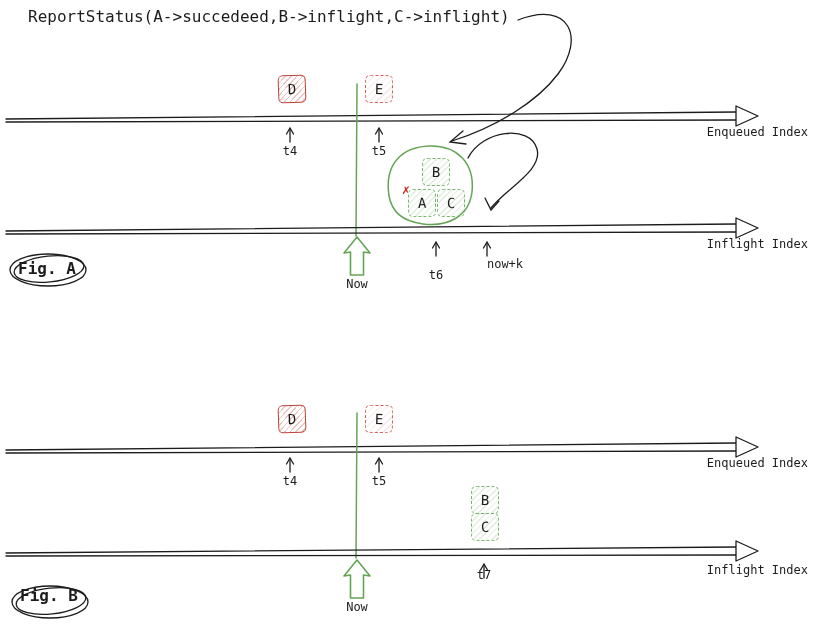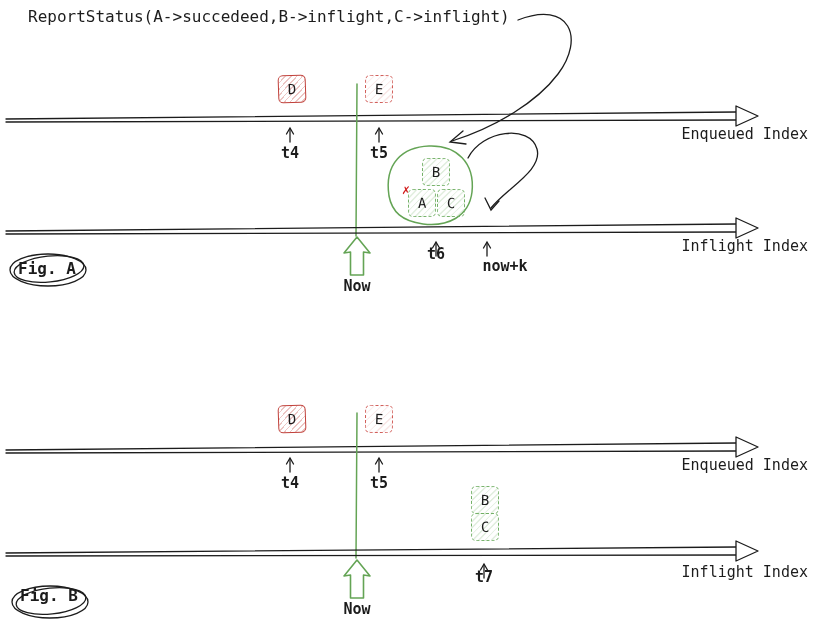--- a/index.html
+++ b/index.html
@@ -5,22 +5,22 @@
   html,body{margin:0;padding:0;background:#ffffff;}
   .stage{
     position:relative;width:816px;height:628px;background:#ffffff;overflow:hidden;
     font-family:"DejaVu Sans Mono", monospace;color:#1c1c1c;
   }
   .stage svg{position:absolute;left:0;top:0;}
   .ink{stroke:#1c1c1c;stroke-width:1.3;fill:none;stroke-linecap:round;}
   .ink-fill{stroke:#1c1c1c;stroke-width:1.3;fill:#ffffff;stroke-linejoin:round;}
   .grn{stroke:#64a455;stroke-width:1.5;fill:none;stroke-linecap:round;}
   .grn-fill{stroke:#64a455;stroke-width:1.6;fill:#ffffff;stroke-linejoin:round;}
-  .lbl{position:absolute;font-size:15px;line-height:1.1;white-space:nowrap;color:#1c1c1c;}
-  .ctr{transform:translateX(-50%);font-weight:bold;}
+  .lbl{position:absolute;font-size:12px;line-height:1.1;white-space:nowrap;color:#1c1c1c;}
+  .ctr{transform:translateX(-50%);}
   .axis{right:8px;text-align:right;}
   .title{left:28px;top:8px;font-size:16px;}
   .cap{font-size:16px;font-weight:bold;transform:translate(-50%,-50%);}
   .box{
     position:absolute;width:26px;height:26px;border-radius:5px;
     display:flex;align-items:center;justify-content:center;
     font-size:14px;color:#1c1c1c;box-sizing:content-box;
   }
   .red-solid{
     border:1.6px solid #c0403a;
@@ -154,21 +154,21 @@
   <div class="lbl ctr" style="left:290px;top:145px">t4</div>
   <div class="lbl ctr" style="left:379px;top:145px">t5</div>
 
   <div class="box green-dash rot-r" style="left:422px;top:158px">B</div>
   <div class="box green-dash rot-l" style="left:408px;top:189px">A</div>
   <div class="box green-dash rot-r" style="left:437px;top:189px">C</div>
   <div class="fail-x" style="left:402px;top:182px">✗</div>
 
   <div class="lbl axis" style="top:238px">Inflight Index</div>
 
-  <div class="lbl ctr" style="left:436px;top:246px">t6</div>
+  <div class="lbl ctr" style="left:436px;top:269px">t6</div>
   <div class="lbl ctr" style="left:505px;top:258px">now+k</div>
 
   <div class="lbl ctr" style="left:357px;top:278px">Now</div>
   <div class="lbl cap" style="left:47px;top:269px">Fig. A</div>
 
   <div class="box red-solid" style="left:278px;top:405px">D</div>
   <div class="box red-dash" style="left:365px;top:405px">E</div>
 
   <div class="lbl axis" style="top:457px">Enqueued Index</div>
 

